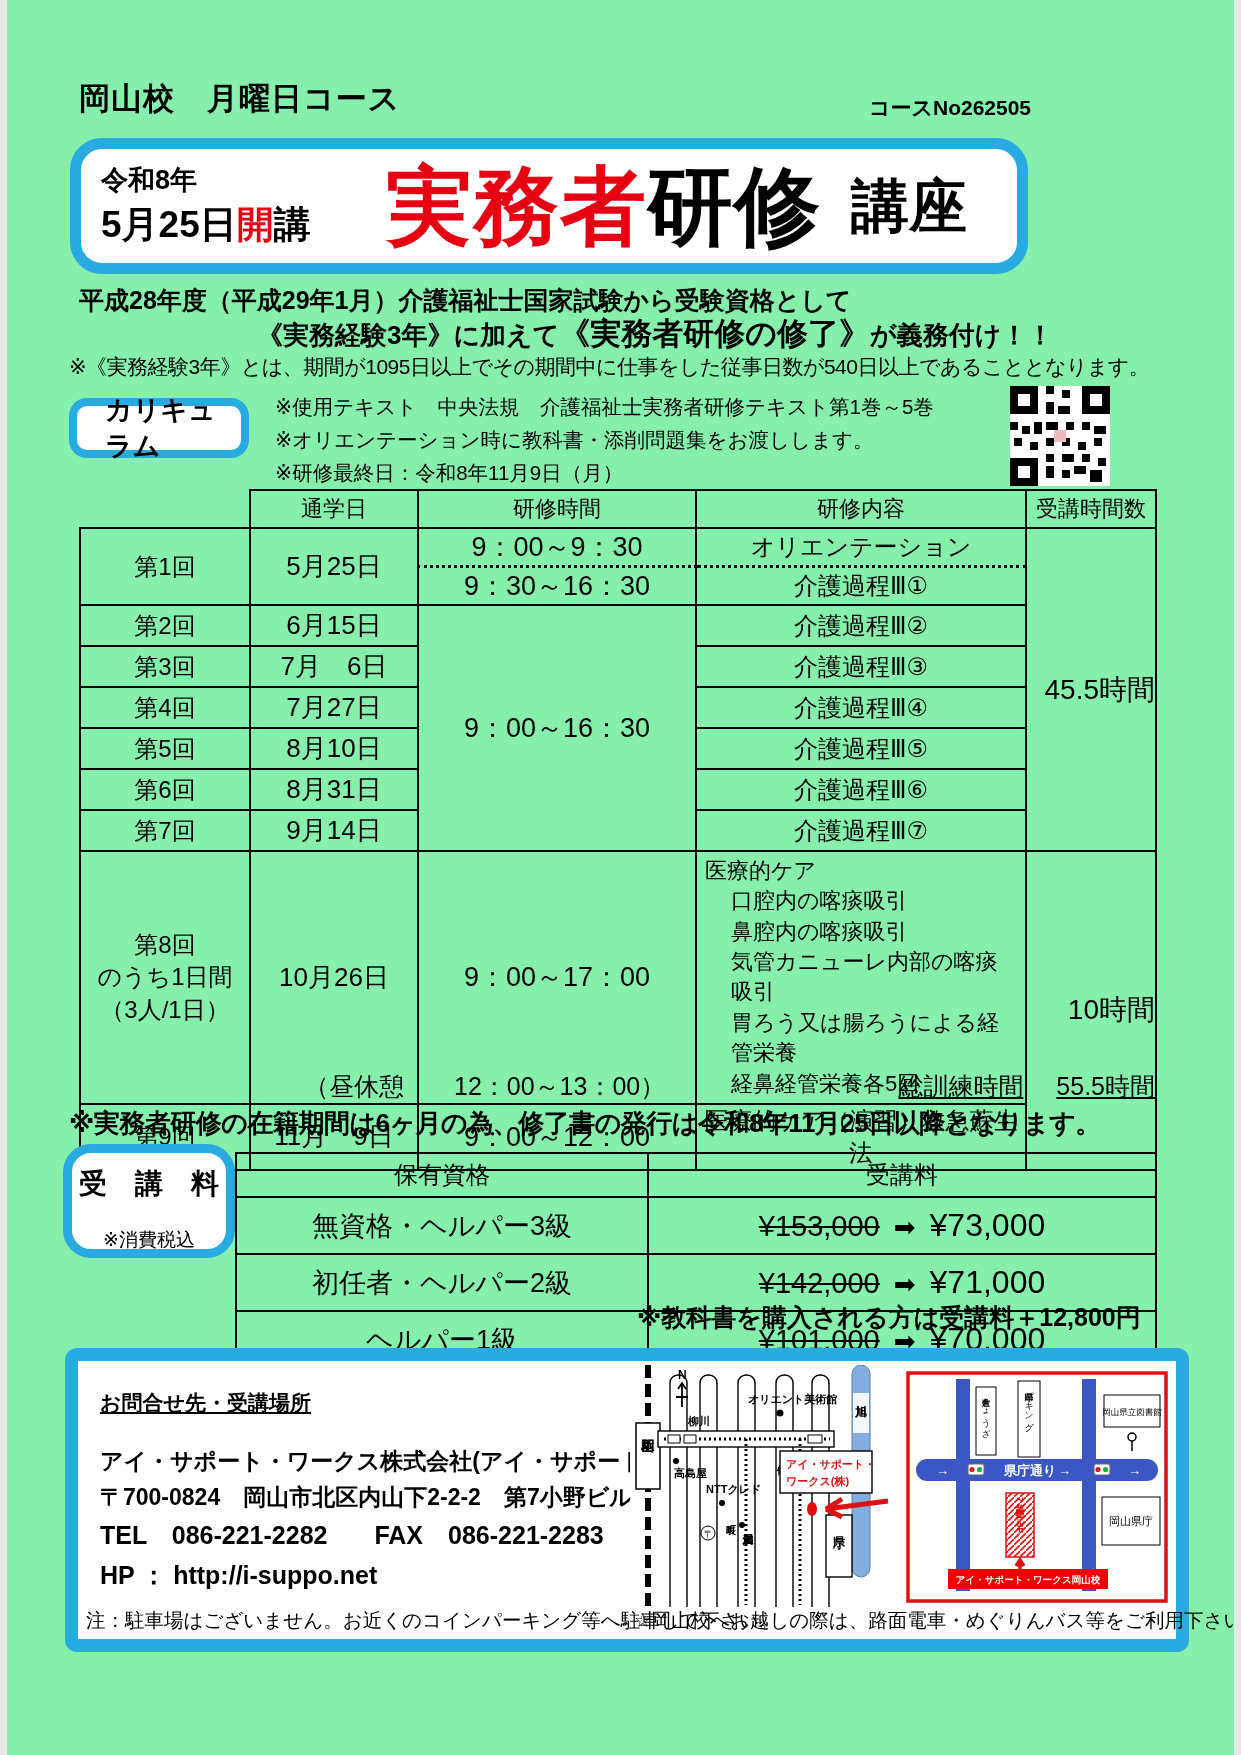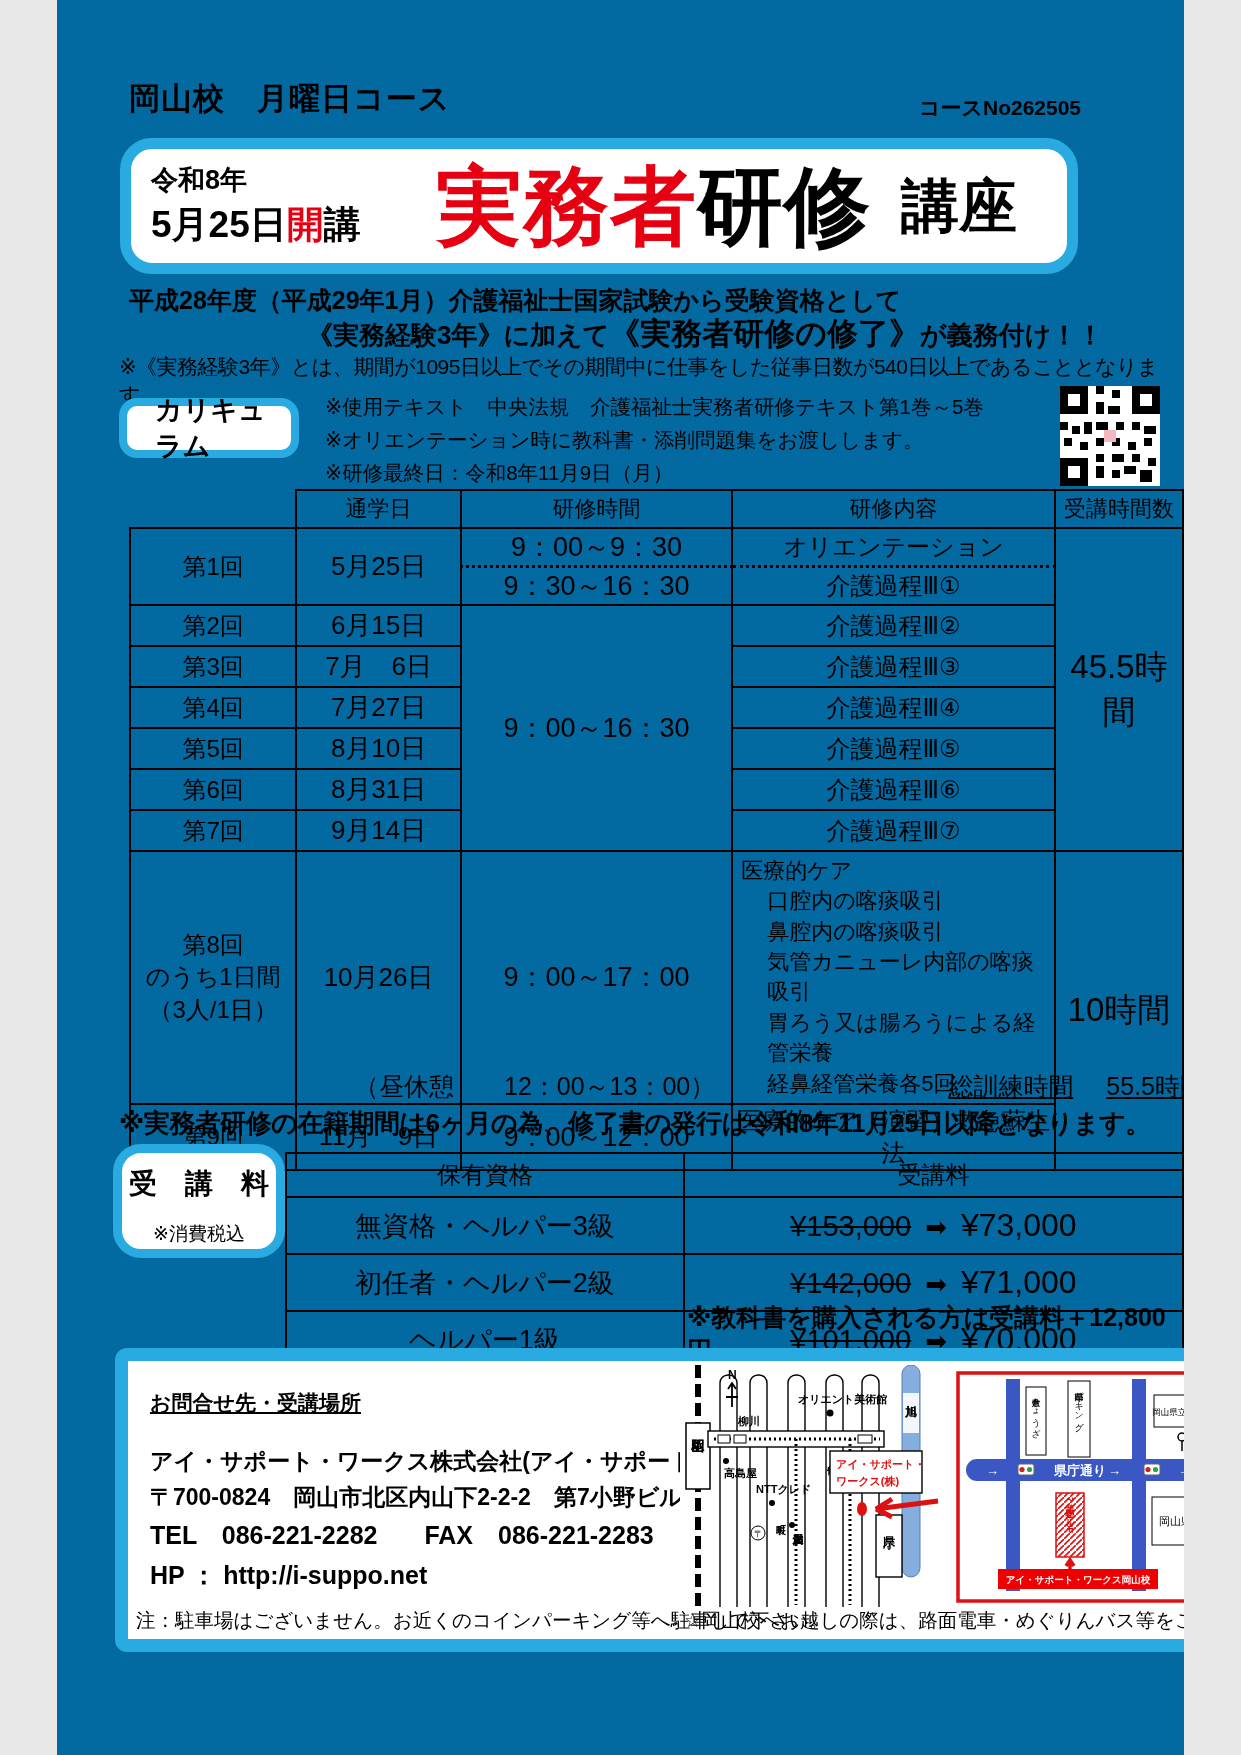--- a/index.html
+++ b/index.html
@@ -1,17 +1,17 @@
 <!DOCTYPE html>
 <html><head>
 <meta charset="utf-8">
 <style>
   * { margin:0; padding:0; box-sizing:border-box; }
   body { background:#e8e8e8; font-family:"Liberation Sans","DejaVu Sans",sans-serif; }
-  .page { position:relative; width:1127px; height:1755px; margin:0 auto; background:#0369a1; overflow:hidden; color:#000; }
+  .page { position:relative; width:1227px; height:1755px; margin:0 auto; background:#86efac; overflow:hidden; color:#000; }
 
   
   .school-line { position:absolute; top:78px; left:72px; font-size:31px; font-weight:900; letter-spacing:1px; }
   .course-no   { position:absolute; top:94px; left:862px; font-size:21px; font-weight:bold; }
 
   
   .banner { position:absolute; top:138px; left:63px; width:958px; height:136px; border:11px solid #29abe2; border-radius:32px; background:#fff; display:flex; align-items:center; }
   .banner-left { margin-left:20px; width:235px; flex:0 0 auto; }
   .banner-era  { font-size:27px; font-weight:900; }
   .banner-date { font-size:37px; font-weight:900; margin-top:2px; white-space:nowrap; }
@@ -33,39 +33,39 @@
 
   
   .schedule { position:absolute; top:489px; left:72px; border-collapse:collapse; table-layout:fixed; }
   .schedule td, .schedule th { border:2px solid #000; text-align:center; vertical-align:middle; overflow:hidden; }
   .schedule th { font-size:22px; font-weight:500; height:38px; }
   .schedule th.no-border { border:none; }
   .schedule td.no-cell { font-size:24px; font-weight:500; }
   .schedule td.date-cell { font-size:26px; font-weight:500; }
   .schedule td.time-cell { font-size:27px; font-weight:500;margin-top:24px; }
   .schedule td.content-cell { font-size:24px; font-weight:500; }
-  .schedule td.hours-cell { font-size:33px; font-weight:500; }
+  .schedule td.hours-cell { font-size:28px; font-weight:500;text-align:right; }
   .dashed-bottom { border-bottom:3px dotted #000 !important; }
   .medical-cell { text-align:left !important; padding:4px 8px; font-size:22px; line-height:1.38; font-weight:500; }
   .medical-cell .indent { padding-left:26px; }
   .medical-last { display:flex; justify-content:flex-start; padding-left:26px; padding-right:6px; }
   .no8 { line-height:1.35; font-size:24px; }
 
   .below-table { position:absolute; top:1070px; left:72px; width:1076px; font-size:25px; font-weight:500; }
   .lunch-note { position:absolute; left:225px; top:0; }
   .total-line { position:absolute; right:0; top:0; }
   .total-line span { text-decoration:underline; }
   .total-line .gap { margin-left:26px; }
 
   .completion-note { position:absolute; top:1106px; left:62px; font-size:26px; font-weight:900; letter-spacing:-0.5px; }
 
   
   .fee-box { position:absolute; top:1144px; left:56px; width:172px; height:114px; border:9px solid #29abe2; border-radius:28px; background:#fff; text-align:center; padding-top:12px; }
   .fee-box .fee-label { font-size:28px; font-weight:900; }
-  .fee-box .tax-note { font-size:19px; font-weight:500; margin-top:18px; }
+  .fee-box .tax-note { font-size:19px; font-weight:500; margin-top:24px; }
   .fee-table { position:absolute; top:1152px; left:228px; border-collapse:collapse; table-layout:fixed; }
   .fee-table td, .fee-table th { border:2px solid #000; text-align:center; vertical-align:middle; }
   .fee-table th { font-size:24px; font-weight:500; height:44px; }
   .fee-table td { height:57px; }
   .fee-qual { font-size:27px; font-weight:500; }
   .fee-price { font-size:29px; font-weight:500; white-space:nowrap; }
   .old-price { text-decoration:line-through; }
   .price-arrow { margin:0 14px; font-size:26px; }
   .new-price { font-size:32px; }
   .textbook-note { position:absolute; top:1301px; left:630px; font-size:25px; font-weight:900; }

